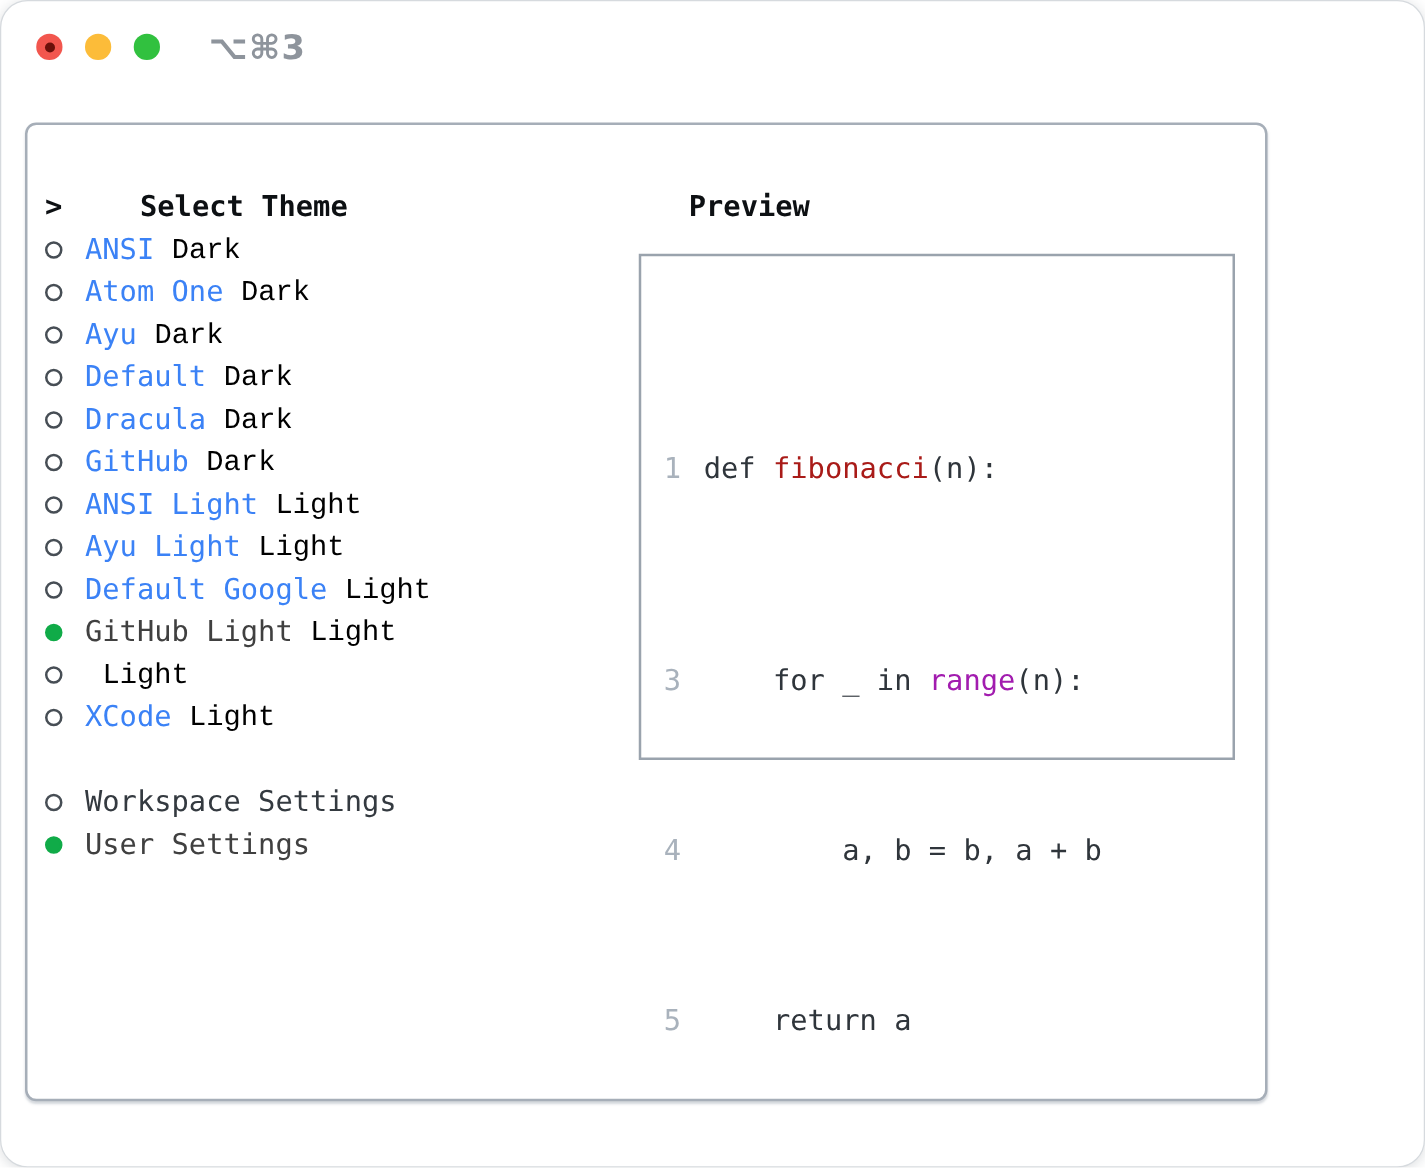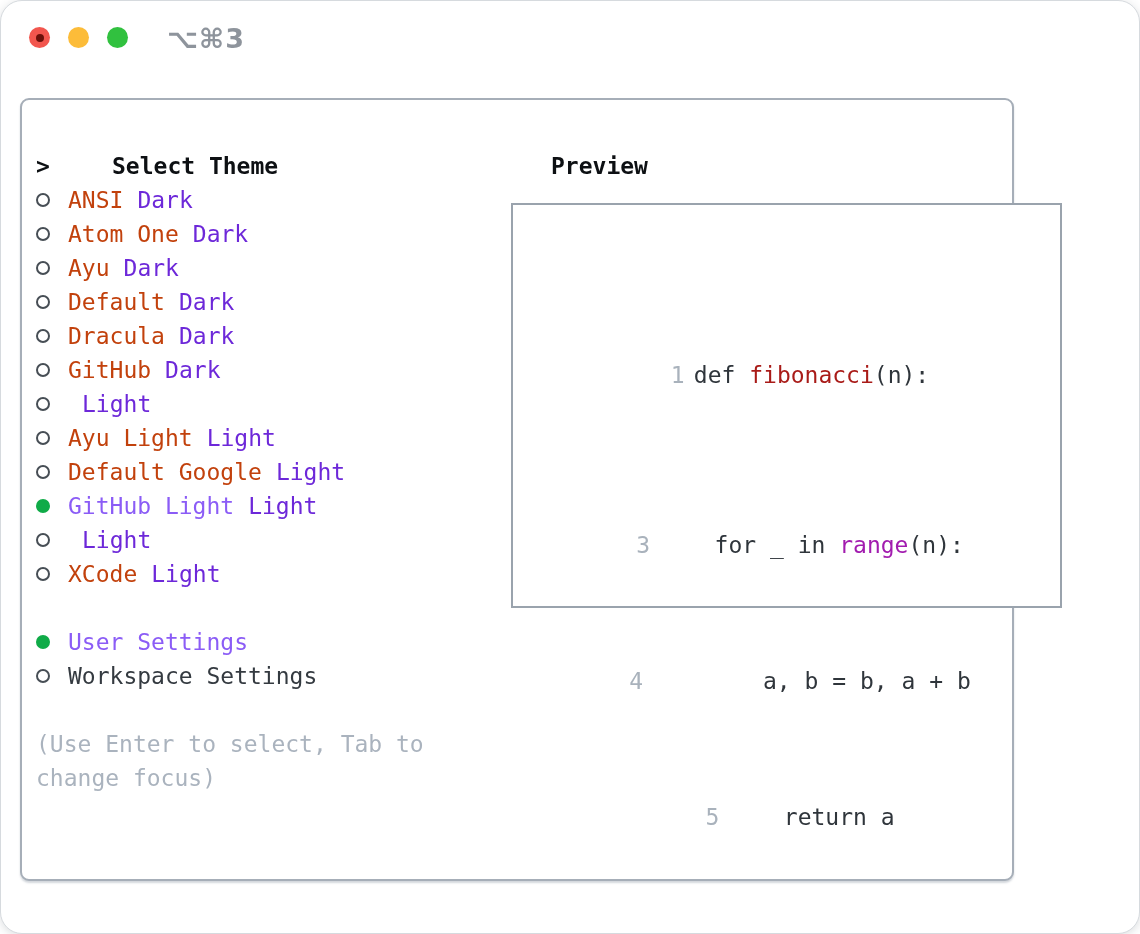--- a/index.html
+++ b/index.html
@@ -29,36 +29,36 @@
     position:absolute;left:19px;top:97px;width:994px;height:783px;
     border:2px solid #a6aeb8;border-radius:9px;background:#ffffff;
     box-shadow:0 2px 2px rgba(130,140,155,.35);
   }
   .left-col{position:absolute;left:14px;top:49px;width:450px;font-size:23px;line-height:34px;}
   .row{display:flex;align-items:center;height:34px;white-space:pre;}
   .marker{width:32px;flex:none;display:flex;align-items:center;}
   .prompt-char{font-weight:700;color:#0d1013;}
   .dot{width:14px;height:14px;border:2px solid #474e55;border-radius:50%;background:transparent;}
   .row.sel .dot{background:#10ab48;border-color:#10ab48;}
-  .row.sel .t-name,.row.sel .o-label{color:#8b5cf6;}
+  .row.sel .t-name,.row.sel .o-label{color:#404040;}
   .list-header{font-weight:700;color:#0d1013;margin-left:44px;}
-  .t-name{color:#c2410c;}
-  .t-tag{color:#6d28d9;margin-left:14px;}
+  .t-name{color:#3b82f6;}
+  .t-tag{color:#000000;margin-left:14px;font-family:Liberation Mono, monospace;}
   .o-label{color:#343a40;}
   .spacer{height:34px;}
   .section-header{padding-left:32px;font-weight:700;color:#0d1013;height:34px;display:flex;align-items:center;}
   .help{margin-top:0;width:420px;color:#aab3be;font-size:23px;line-height:34px;}
   
   .preview-title{
     position:absolute;left:481px;top:49px;height:34px;display:flex;align-items:center;
     font-weight:700;color:#0d1013;font-size:23px;margin-left:48px;
   }
   .preview-box{
-    position:absolute;left:489px;top:103px;width:551px;height:405px;
-    border:2px solid #9aa3ad;background:#ffffff;text-align:center;
+    position:absolute;left:489px;top:103px;width:477px;height:405px;
+    border:2px solid #9aa3ad;background:#ffffff;
   }
   .code{padding:51px 0 0 18px;font-size:23px;line-height:34px;white-space:pre;}
   .pline{height:34px;}
   .ln{display:inline-block;width:32px;color:#a9b2bc;}
   .c-code{color:#2f353b;}
   .c-fn{color:#a91b18;}
   .c-num{color:#0d8080;}
   .c-blt{color:#a21caf;}
 </style>
 </head>
@@ -111,20 +111,21 @@
         <span class="t-name">Dracula</span>
         <span class="t-tag">Dark</span>
       </div>
       <div class="row theme-row">
         <span class="marker"><span class="dot"></span></span>
         <span class="t-name">GitHub</span>
         <span class="t-tag">Dark</span>
       </div>
       <div class="row theme-row">
         <span class="marker"><span class="dot"></span></span>
+        <span class="t-name">ANSI Light</span>
         <span class="t-tag">Light</span>
       </div>
       <div class="row theme-row">
         <span class="marker"><span class="dot"></span></span>
         <span class="t-name">Ayu Light</span>
         <span class="t-tag">Light</span>
       </div>
       <div class="row theme-row">
         <span class="marker"><span class="dot"></span></span>
         <span class="t-name">Default Google</span>
@@ -141,32 +142,31 @@
       </div>
       <div class="row theme-row">
         <span class="marker"><span class="dot"></span></span>
         <span class="t-name">XCode</span>
         <span class="t-tag">Light</span>
       </div>
 
       <div class="spacer"></div>
 
 
+      <div class="row option-row">
+        <span class="marker"><span class="dot"></span></span>
+        <span class="o-label">Workspace Settings</span>
+      </div>
       <div class="row option-row sel">
         <span class="marker"><span class="dot"></span></span>
         <span class="o-label">User Settings</span>
       </div>
-      <div class="row option-row">
-        <span class="marker"><span class="dot"></span></span>
-        <span class="o-label">Workspace Settings</span>
-      </div>
 
       <div class="spacer"></div>
 
-      <div class="help">(Use Enter to select, Tab to change focus)</div>
     </div>
 
     <div class="preview-title">Preview</div>
 
     <div class="preview-box">
       <div class="code">
 
         <div class="pline"><span class="ln">1</span><span class="c-code">def </span><span class="c-fn">fibonacci</span><span class="c-code">(n):</span></div>
 
 

